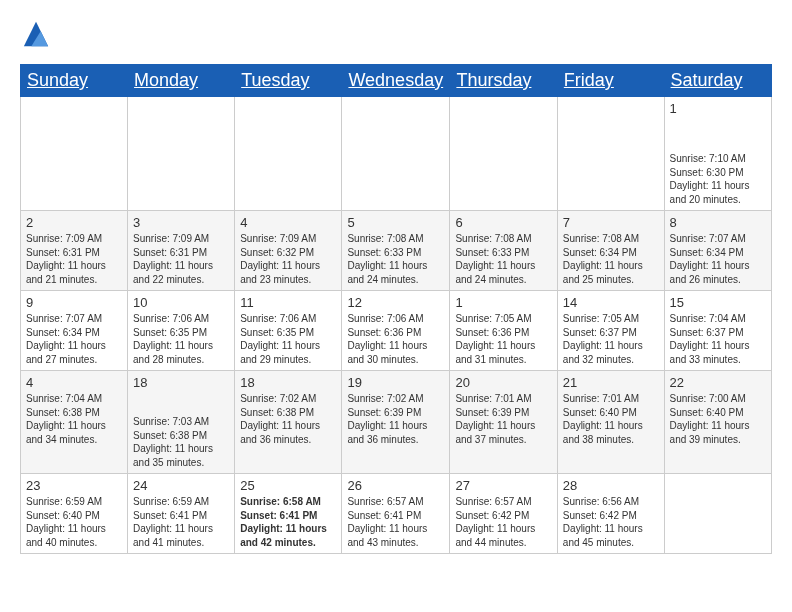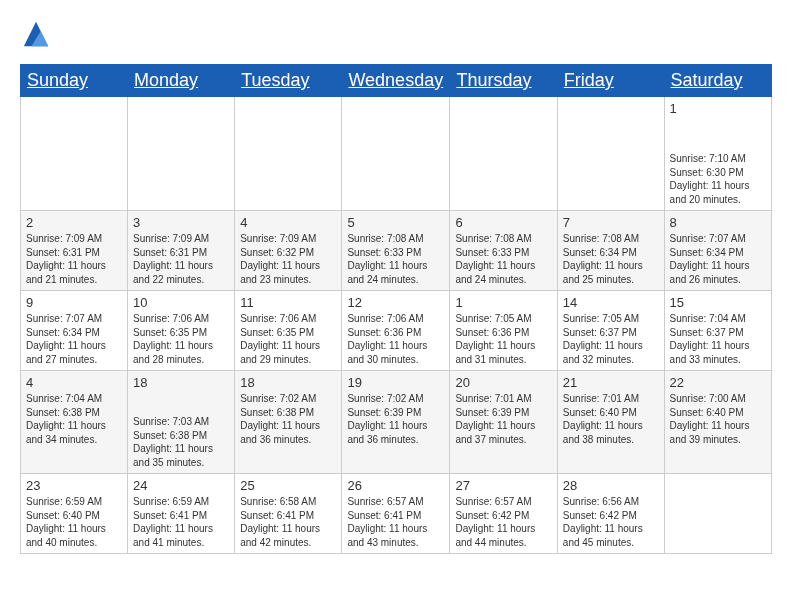--- a/index.html
+++ b/index.html
@@ -253,21 +253,21 @@
           </td>
           <td>
             <span class="day-num">24</span>
             <div class="day-info" style="white-space: pre-line;">Sunrise: 6:59 AM
 Sunset: 6:41 PM
 Daylight: 11 hours
 and 41 minutes.</div>
           </td>
           <td>
             <span class="day-num">25</span>
-            <div class="day-info" style="white-space: pre-line;">Sunrise: 6:58 AM
+            <div class="day-info" style="white-space: pre-line; font-weight: bold;">Sunrise: 6:58 AM
 Sunset: 6:41 PM
 Daylight: 11 hours
 and 42 minutes.</div>
           </td>
           <td>
             <span class="day-num">26</span>
             <div class="day-info" style="white-space: pre-line;">Sunrise: 6:57 AM
 Sunset: 6:41 PM
 Daylight: 11 hours
 and 43 minutes.</div>

